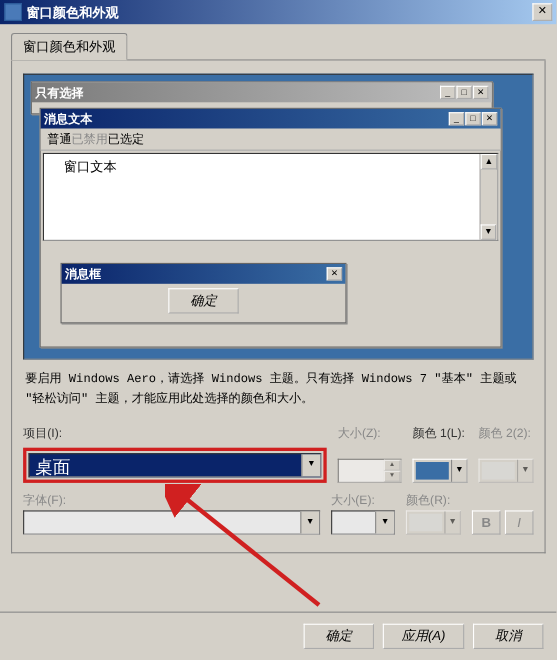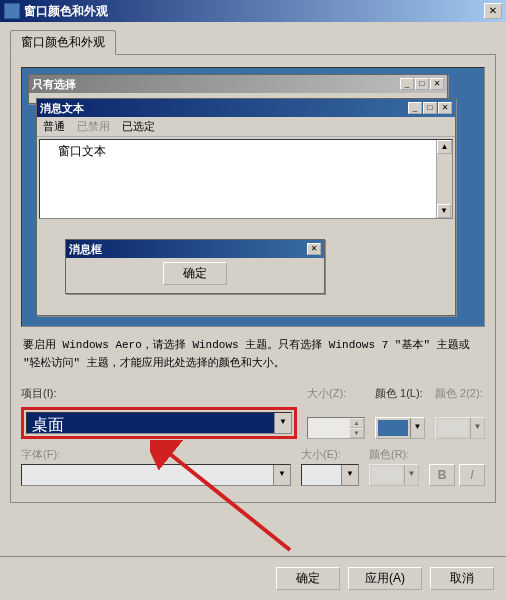--- a/index.html
+++ b/index.html
@@ -24,31 +24,31 @@
 .win-title { height: 18px; display: flex; align-items: center; padding: 0 3px; color: #fff; font-size: 11px; }
 .win-title .t { flex: 1; font-weight: bold; }
 .win-title .btns { display: flex; gap: 1px; }
 .win-title .wb { width: 14px; height: 12px; background: #d4d0c8; border: 1px outset #fff; font-size: 8px; text-align: center; line-height: 10px; color: #000; }
 
 .win.inactive { left: 6px; top: 6px; width: 420px; height: 30px; }
 .win.inactive .win-title { background: linear-gradient(to right, #7b7b7b, #c0c0c0); }
 
 .win.active { left: 14px; top: 30px; width: 420px; height: 218px; }
 .win.active .win-title { background: linear-gradient(to right, #0a246a, #3a6ea5); }
-.win.active .menubar { background: #d4d0c8; padding: 2px 6px; font-size: 11px; display: flex; gap: 12px; border-bottom: 1px solid #aaa; }
+.win.active .menubar { background: #d4d0c8; padding: 2px 6px; font-size: 11px; display: flex; border-bottom: 1px solid #aaa; }
 .win.active .body { background: #fff; margin: 2px; height: 80px; border: 1px inset #888; padding: 3px 18px; font-size: 12px; position: relative; }
 .win.active .scroll { position: absolute; right: 0; top: 0; bottom: 0; width: 16px; background: #d4d0c8; border-left: 1px solid #aaa; }
 .win.active .scroll .sb { height: 14px; background: #d4d0c8; border: 1px outset #fff; font-size: 8px; text-align: center; line-height: 12px; }
 
-.msgbox { position: absolute; left: 28px; top: 140px; width: 260px; background: #d4d0c8; border: 1px solid #666; box-shadow: 1px 1px 0 #888; }
+.msgbox { position: absolute; left: 18px; top: 140px; width: 260px; background: #d4d0c8; border: 1px solid #666; box-shadow: 1px 1px 0 #888; }
 .msgbox .win-title { background: linear-gradient(to right, #0a246a, #3a6ea5); }
 .msgbox .mbody { padding: 6px 8px 8px; font-size: 11px; }
 .msgbox .mbtn { text-align: center; padding: 4px 0 8px; }
 
-.btn { background: #d4d0c8; border: 1px outset #fff; padding: 2px 16px; font-size: 12px; min-width: 64px; cursor: pointer; }
+.btn { background: #d4d0c8; border: 1px outset #fff; padding: 2px 16px; font-size: 12px; min-width: 64px; cursor: pointer; font-style: italic; }
 
 .desc { margin: 10px 2px 14px; font-size: 11px; line-height: 1.6; font-family: Liberation Mono, monospace; }
 
 .form-row { display: flex; align-items: flex-end; gap: 10px; margin-bottom: 6px; }
 .form-col { display: flex; flex-direction: column; gap: 2px; }
 .form-col label { font-size: 11px; color: #333; }
 .form-col.dim label { color: #888; }
 
 .combo { display: flex; border: 1px inset #888; background: #fff; height: 22px; }
 .combo .val { flex: 1; padding: 2px 5px; font-size: 16px; }

